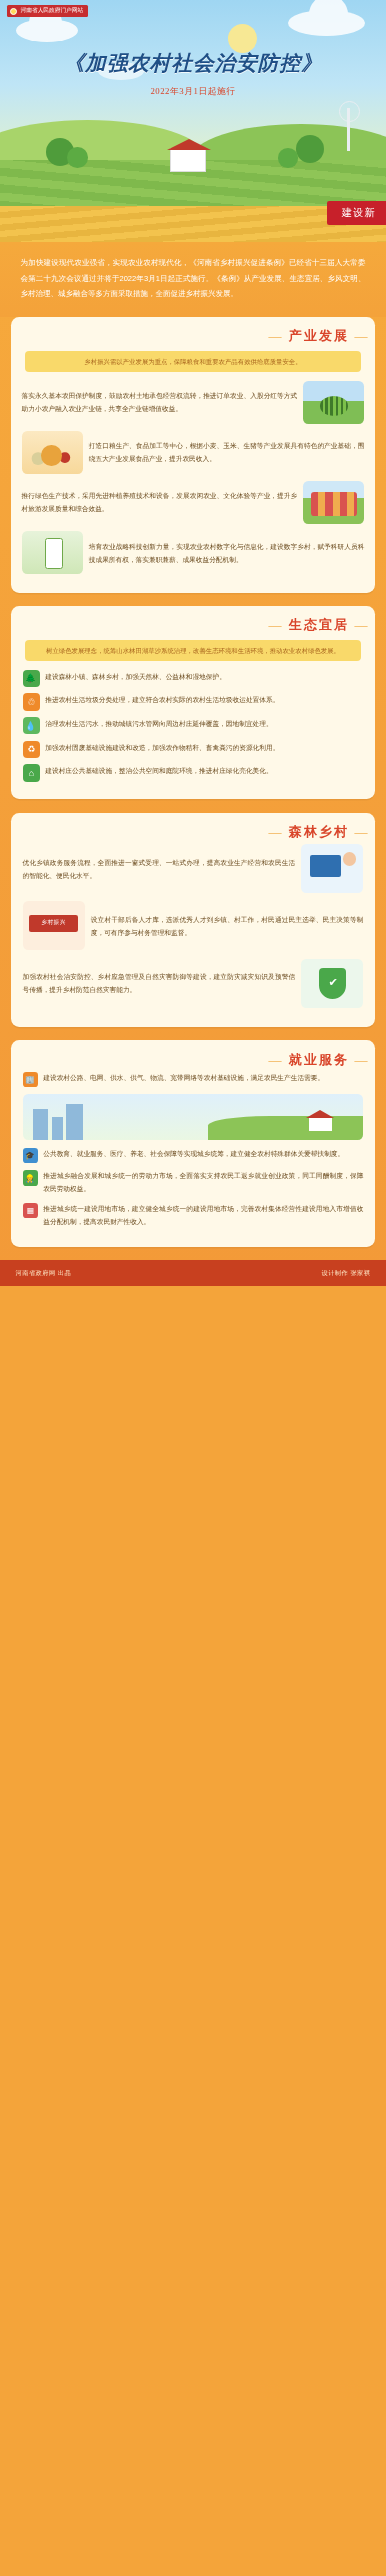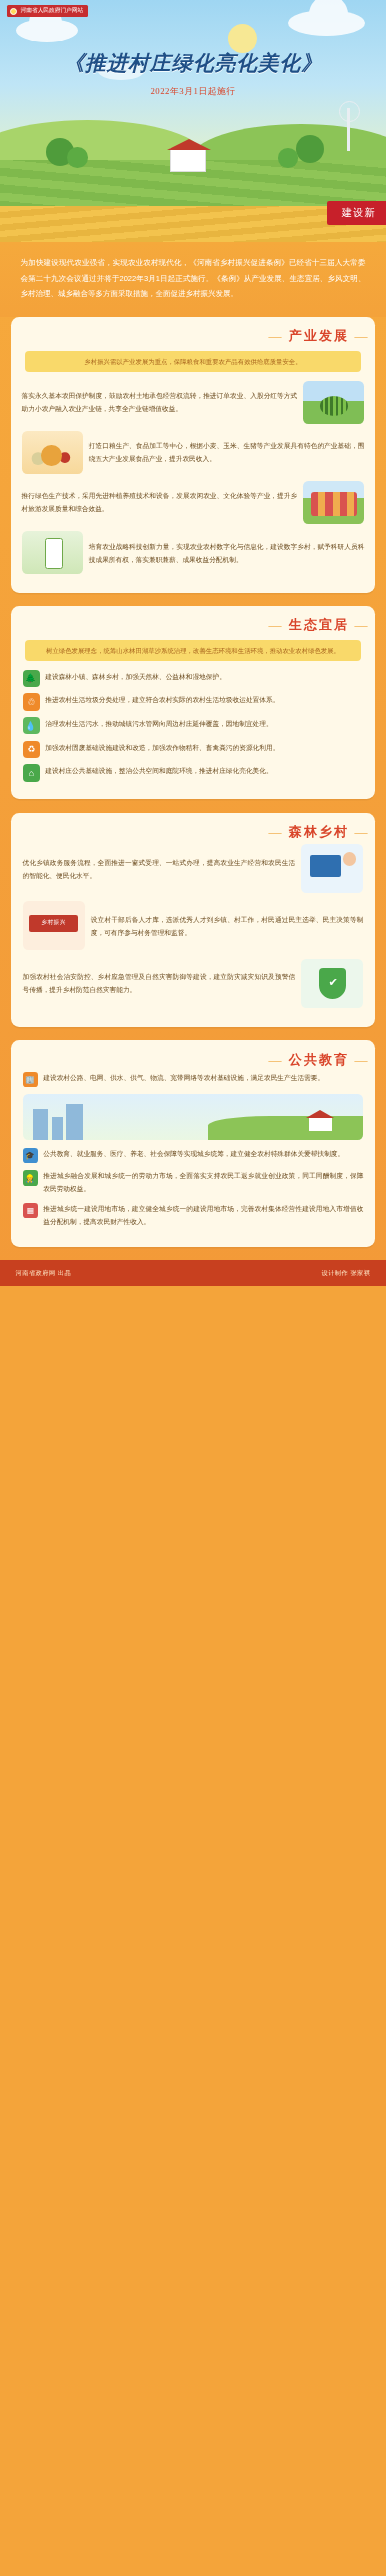--- a/index.html
+++ b/index.html
@@ -236,21 +236,21 @@
     <div class="field"></div>
     <div class="field2"></div>
     <div class="tree t1"></div>
     <div class="tree t2"></div>
     <div class="tree t3"></div>
     <div class="tree t4"></div>
     <div class="house"></div>
     <div class="windmill"></div>
 
     <div class="title-block">
-      <div class="main-title">《推进村庄绿化亮化美化》</div>
+      <div class="main-title">《加强农村社会治安防控》</div>
       <div class="sub-title">2022年3月1日起施行</div>
     </div>
     <div class="ribbon">建设新</div>
   </div>
 
   <div class="intro">为加快建设现代农业强省，实现农业农村现代化，《河南省乡村振兴促进条例》已经省十三届人大常委会第二十九次会议通过并将于2022年3月1日起正式施行。《条例》从产业发展、生态宜居、乡风文明、乡村治理、城乡融合等多方面采取措施，全面促进乡村振兴发展。</div>
 
   <div class="card">
     <div class="sec-head">
       <span class="sec-title">产业发展</span>
@@ -320,21 +320,21 @@
       <div class="gov-text">设立村干部后备人才库，选派优秀人才到乡镇、村工作，村民通过民主选举、民主决策等制度，可有序参与村务管理和监督。</div>
     </div>
     <div class="gov-block">
       <div class="gov-text">加强农村社会治安防控、乡村应急管理及自然灾害防御等建设，建立防灾减灾知识及预警信号传播，提升乡村防范自然灾害能力。</div>
       <div class="gov-art art-shield"></div>
     </div>
   </div>
 
   <div class="card">
     <div class="sec-head">
-      <span class="sec-title">公共教育</span>
+      <span class="sec-title">就业服务</span>
     </div>
 
     <div class="fuse-row">
       <div class="fuse-ic">🏢</div>
       <div class="fuse-tx">建设农村公路、电网、供水、供气、物流、宽带网络等农村基础设施，满足农民生产生活需要。</div>
     </div>
 
     <div class="city-art">
       <div class="bld b1"></div>
       <div class="bld b2"></div>

